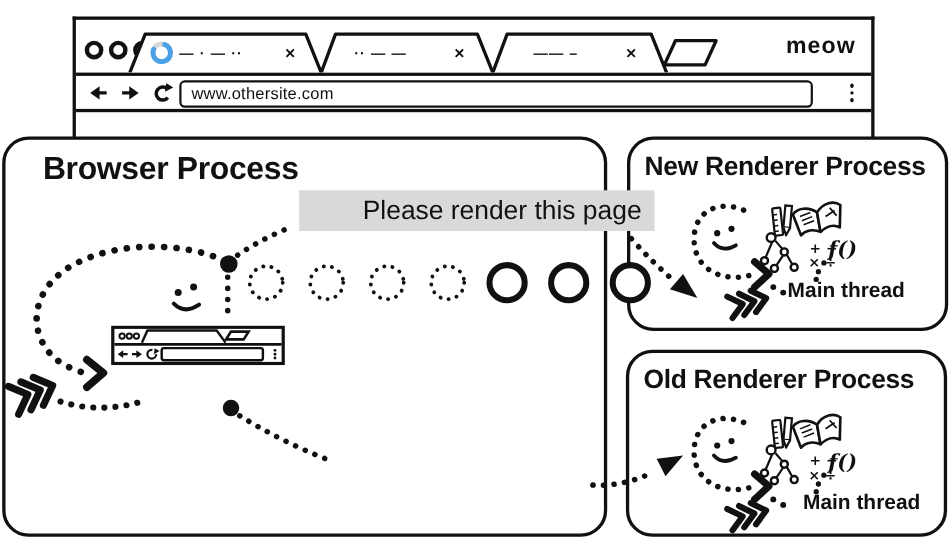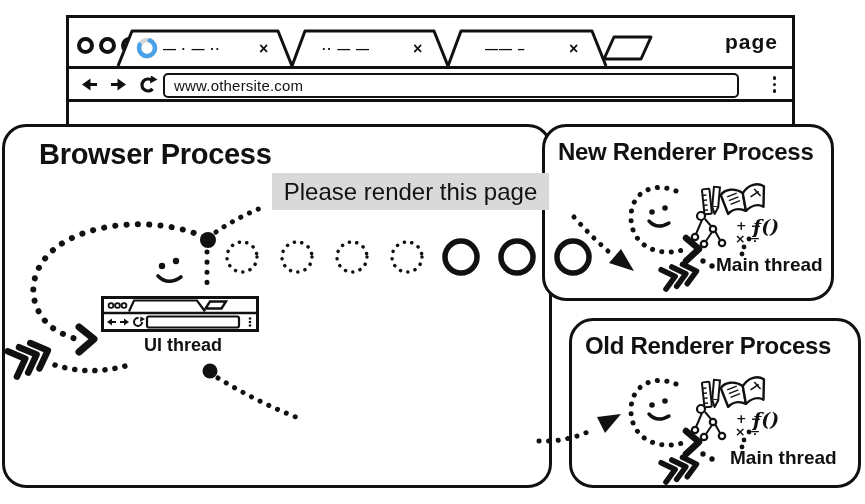--- a/index.html
+++ b/index.html
@@ -16,34 +16,34 @@
   .navbar{position:relative;height:30px;border-bottom:3px solid #111;text-align:center;}
   .navicons{position:absolute;left:12px;top:7px;}
   .urlfield{position:absolute;left:94px;top:4px;width:572px;height:21px;
             border:2.5px solid #111;border-radius:5px;background:#fff;}
   .urltext{position:absolute;left:9px;top:2px;font-size:15px;letter-spacing:.2px;}
   .kebab{position:absolute;right:16px;top:7px;display:flex;flex-direction:column;gap:3px;align-items:center;}
   .kebab i{width:3.5px;height:3.5px;border-radius:50%;background:#111;}
   
   .proc{position:absolute;border:3.5px solid #111;border-radius:24px;background:#fff;z-index:1;}
   .proc-browser{left:2px;top:124px;width:544px;height:358px;}
-  .proc-new{left:542px;top:124px;width:286px;height:171px;text-align:right;}
+  .proc-new{left:570px;top:124px;width:286px;height:171px;text-align:right;}
   .proc-old{left:569px;top:318px;width:286px;height:164px;}
   .ptitle{position:absolute;font-weight:700;letter-spacing:-0.3px;}
   .ptitle-browser{left:34px;top:11px;font-size:29px;}
   .ptitle-small{left:13px;top:11px;font-size:24px;}
   .thread-label{position:absolute;font-weight:600;z-index:2;text-align:right;}
   .ui-thread{left:128px;top:335px;width:110px;text-align:center;font-size:18px;}
   .mt-new{left:716px;top:254px;font-size:19px;}
   .mt-old{left:730px;top:447px;font-size:19px;}
   .mini-browser{position:absolute;left:96px;top:169px;}
   
   .msg{position:absolute;background:#d9d9d9;color:#111;text-align:center;
        font-size:24px;font-weight:500;z-index:4;}
-  .msg-render{left:272px;top:173px;width:277px;height:37px;line-height:37px;}
+  .msg-render{left:272px;top:173px;width:277px;height:37px;line-height:37px;padding-left:46px;}
   .msg-unload{left:263px;top:424px;width:272px;height:41px;line-height:41px;}
   
   .overlay{position:absolute;left:0;top:0;z-index:3;pointer-events:none;}
 </style>
 </head>
 <body>
 
 <div class="stage">
 
   <div class="bwin">
@@ -68,21 +68,21 @@
           <text x="94" y="35">— · — ··</text>
           <text x="253" y="35">·· — —</text>
           <text x="416" y="35">—— –</text>
         </g>
         <g font-size="16" font-weight="900" fill="#111">
           <text x="190" y="36">×</text>
           <text x="344" y="36">×</text>
           <text x="500" y="36">×</text>
         </g>
       </svg>
-      <span class="brand">page</span>
+      <span class="brand">meow</span>
     </div>
     <div class="navbar">
       <svg class="navicons" width="92" height="17">
         <g stroke="#111" stroke-width="3" fill="#111">
           <g>
             <path d="M 16 8.5 H 7" fill="none"></path>
               <polygon points="9.5,2.5 1,8.5 9.5,14.5" stroke="none"></polygon>
           </g>
           <g>
             <path d="M 30 8.5 H 39" fill="none"></path>
@@ -135,21 +135,20 @@
   </div>
 
   <div class="proc proc-new">
     <div class="ptitle ptitle-small">New Renderer Process</div>
   </div>
 
   <div class="proc proc-old">
     <div class="ptitle ptitle-small">Old Renderer Process</div>
   </div>
 
-  <div class="thread-label ui-thread">UI thread</div>
   <div class="thread-label mt-new">Main thread</div>
   <div class="thread-label mt-old">Main thread</div>
 
   <svg class="overlay" width="865" height="504">
     <defs>
       <g id="renderer-thread">
 
         <path d="M 676 191 C 652 181, 630 193, 631 219 C 632 247, 660 258, 686 249" fill="none" stroke="#111" stroke-width="5" stroke-linecap="round" stroke-dasharray="0.1 9.4"></path>
         <path d="M 686 238 L 699 249 L 686 261" fill="none" stroke="#111" stroke-width="6.5" stroke-linecap="round" stroke-linejoin="round"></path>
 

